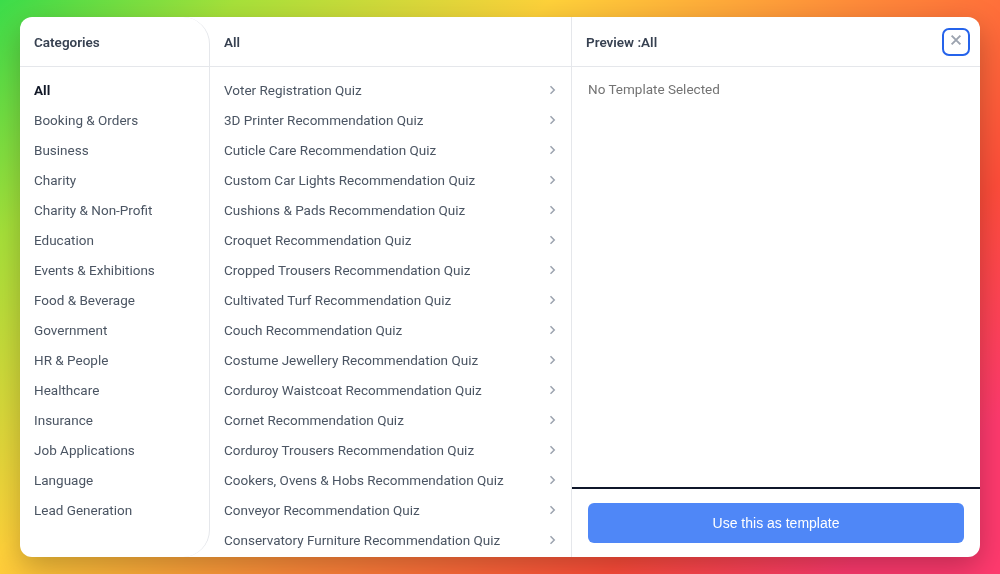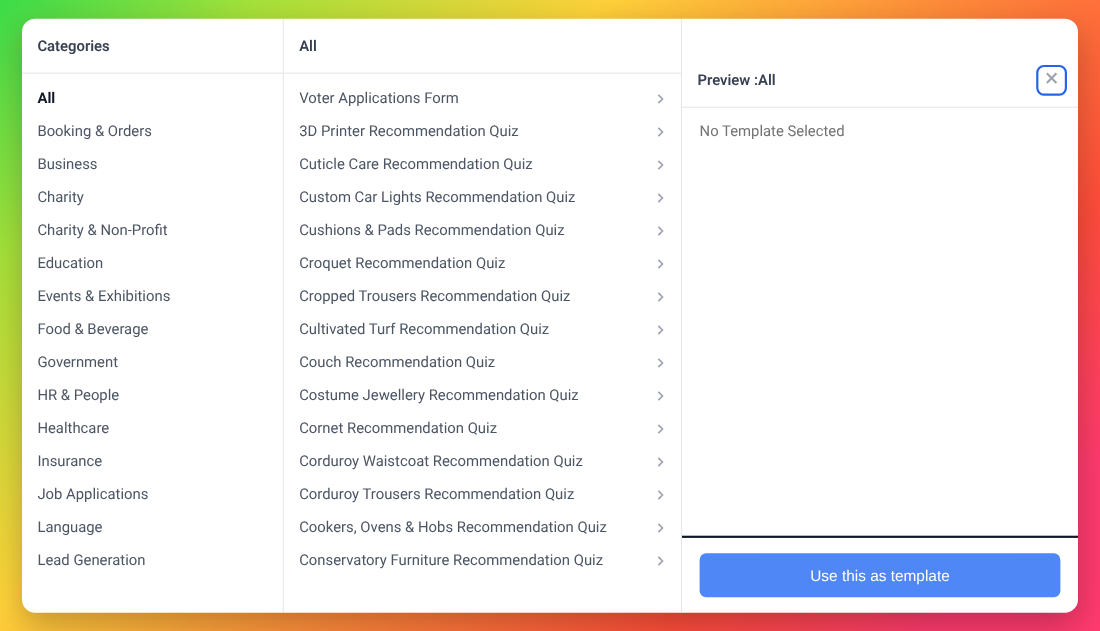--- a/index.html
+++ b/index.html
@@ -28,21 +28,21 @@
 
   
   .col {
     display: flex;
     flex-direction: column;
     border-right: 1px solid #e5e7eb;
     height: 100%;
   }
   .col:last-child { border-right: none; }
 
-  .col-categories { width: 238px; }
+  .col-categories { width: 190px; border-radius: 27px; }
   .col-templates  { width: 362px; }
   .col-preview    { flex: 1; }
 
   .col-header {
     height: 50px;
     padding: 0 14px;
     display: flex;
     align-items: center;
     border-bottom: 1px solid #e5e7eb;
     font-size: 13.5px;
@@ -87,21 +87,21 @@
   .tpl-label { flex: 1; overflow: hidden; text-overflow: ellipsis; white-space: nowrap; padding-right: 8px; }
   .tpl-chevron {
     width: 14px; height: 14px;
     display: inline-flex; align-items: center; justify-content: center;
     color: #9ca3af;
     flex-shrink: 0;
   }
   .tpl-chevron svg { width: 12px; height: 12px; stroke: currentColor; fill: none; stroke-width: 2; }
 
   
-  .preview-header { position: relative; margin-top: 31px; }
+  .preview-header { position: relative; }
   .close-btn {
     position: absolute;
     right: 10px;
     top: 50%;
     transform: translateY(-50%);
     width: 28px; height: 28px;
     border: 2px solid #2563eb;
     border-radius: 7px;
     background: #fff;
     display: flex;
@@ -164,21 +164,21 @@
           <div class="cat-item"><span>Lead Generation</span></div>
         </div>
     </div>
 
     <div class="col col-templates">
       <div class="col-header">
         <span>All</span>
       </div>
       <div class="col-body" id="templates-body">
           <div class="tpl-item">
-            <span class="tpl-label">Voter Applications Form</span>
+            <span class="tpl-label">Voter Registration Quiz</span>
             <span class="tpl-chevron">
               <svg viewBox="0 0 16 16">
                 <path d="M6 3 L11 8 L6 13"></path>
               </svg>
             </span>
           </div>
           <div class="tpl-item">
             <span class="tpl-label">3D Printer Recommendation Quiz</span>
             <span class="tpl-chevron">
               <svg viewBox="0 0 16 16">
@@ -244,45 +244,53 @@
           </div>
           <div class="tpl-item">
             <span class="tpl-label">Costume Jewellery Recommendation Quiz</span>
             <span class="tpl-chevron">
               <svg viewBox="0 0 16 16">
                 <path d="M6 3 L11 8 L6 13"></path>
               </svg>
             </span>
           </div>
           <div class="tpl-item">
+            <span class="tpl-label">Corduroy Waistcoat Recommendation Quiz</span>
+            <span class="tpl-chevron">
+              <svg viewBox="0 0 16 16">
+                <path d="M6 3 L11 8 L6 13"></path>
+              </svg>
+            </span>
+          </div>
+          <div class="tpl-item">
             <span class="tpl-label">Cornet Recommendation Quiz</span>
             <span class="tpl-chevron">
               <svg viewBox="0 0 16 16">
                 <path d="M6 3 L11 8 L6 13"></path>
               </svg>
             </span>
           </div>
           <div class="tpl-item">
-            <span class="tpl-label">Corduroy Waistcoat Recommendation Quiz</span>
-            <span class="tpl-chevron">
-              <svg viewBox="0 0 16 16">
-                <path d="M6 3 L11 8 L6 13"></path>
-              </svg>
-            </span>
-          </div>
-          <div class="tpl-item">
             <span class="tpl-label">Corduroy Trousers Recommendation Quiz</span>
             <span class="tpl-chevron">
               <svg viewBox="0 0 16 16">
                 <path d="M6 3 L11 8 L6 13"></path>
               </svg>
             </span>
           </div>
           <div class="tpl-item">
             <span class="tpl-label">Cookers, Ovens &amp; Hobs Recommendation Quiz</span>
+            <span class="tpl-chevron">
+              <svg viewBox="0 0 16 16">
+                <path d="M6 3 L11 8 L6 13"></path>
+              </svg>
+            </span>
+          </div>
+          <div class="tpl-item">
+            <span class="tpl-label">Conveyor Recommendation Quiz</span>
             <span class="tpl-chevron">
               <svg viewBox="0 0 16 16">
                 <path d="M6 3 L11 8 L6 13"></path>
               </svg>
             </span>
           </div>
           <div class="tpl-item">
             <span class="tpl-label">Conservatory Furniture Recommendation Quiz</span>
             <span class="tpl-chevron">
               <svg viewBox="0 0 16 16">

